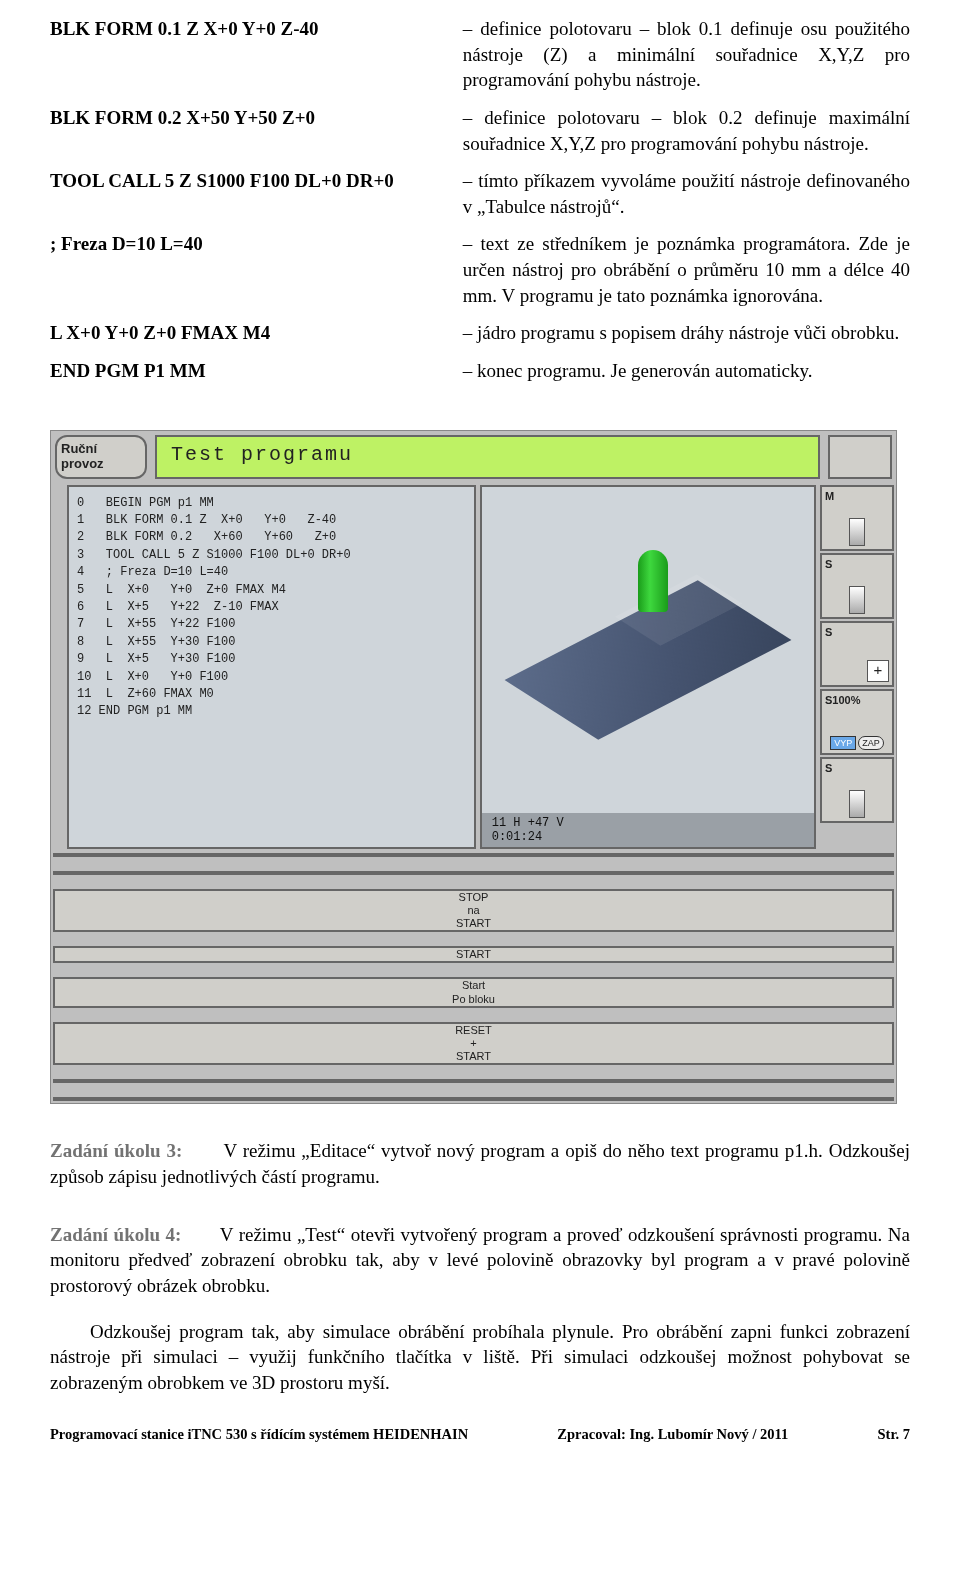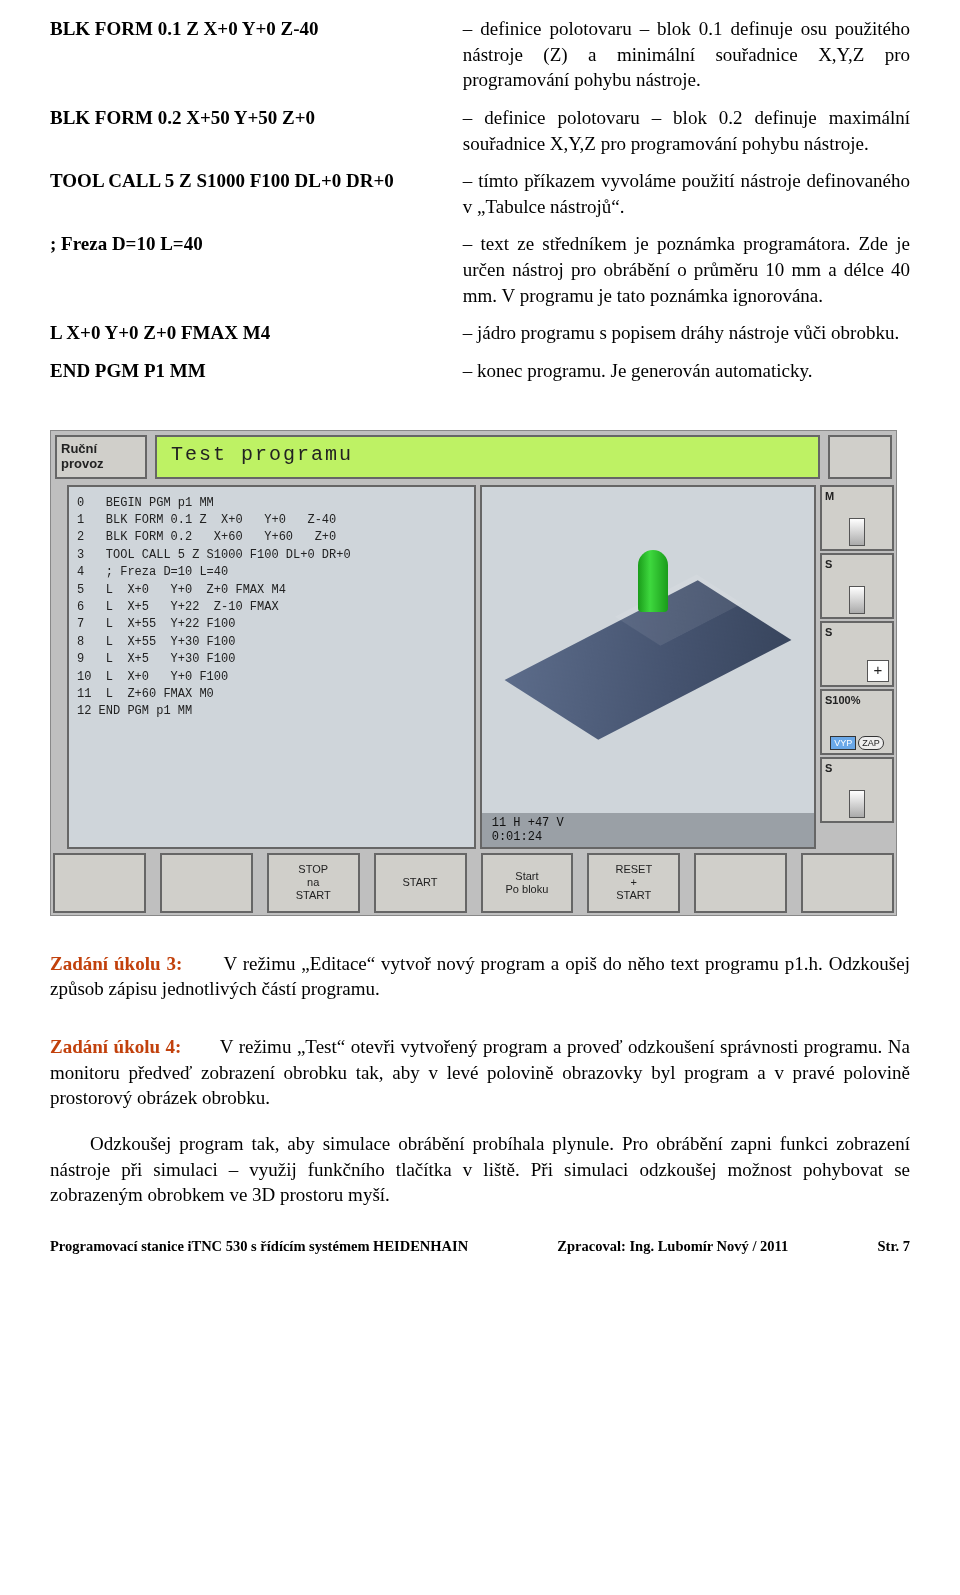--- a/index.html
+++ b/index.html
@@ -39,21 +39,21 @@
     background: #bfbfbf;
   }
   .ui-top {
     display: flex;
     background: #bfbfbf;
   }
   .mode-box {
     width: 80px;
     background: #d0cfca;
     border: 2px solid #666;
-    border-radius: 0;
+    border-radius: 12px;
     font-family: Arial, sans-serif;
     font-size: 13px;
     font-weight: bold;
     padding: 4px;
     color: #222;
     text-align: left;
     margin: 4px;
   }
   .title-bar {
     flex: 1;
@@ -191,20 +191,21 @@
     text-align:center;
     line-height:18px;
     font-size:15px;
     align-self:flex-end;
   }
   .bottom-bar {
     display: flex;
     background: #bfbfbf;
     padding: 2px;
     gap: 14px;
+    flex-direction: column;
   }
   .bbtn {
     flex: 1;
     height: 56px;
     background: #d0cfca;
     border: 2px solid #666;
     font-family: Arial, sans-serif;
     font-size: 11px;
     color: #222;
     text-align: center;
@@ -214,21 +215,21 @@
     line-height: 1.2;
   }
   .para {
     font-size: 19px;
     text-align: justify;
     margin-top: 34px;
     line-height: 1.35;
   }
   .para .lead {
     font-weight: bold;
-    color: #c2410c;
+    color: #737373;
   }
   .footer {
     margin-top: 30px;
     font-size: 14.5px;
     font-weight: bold;
     display: flex;
     justify-content: space-between;
     border-top: none;
   }
 </style>

